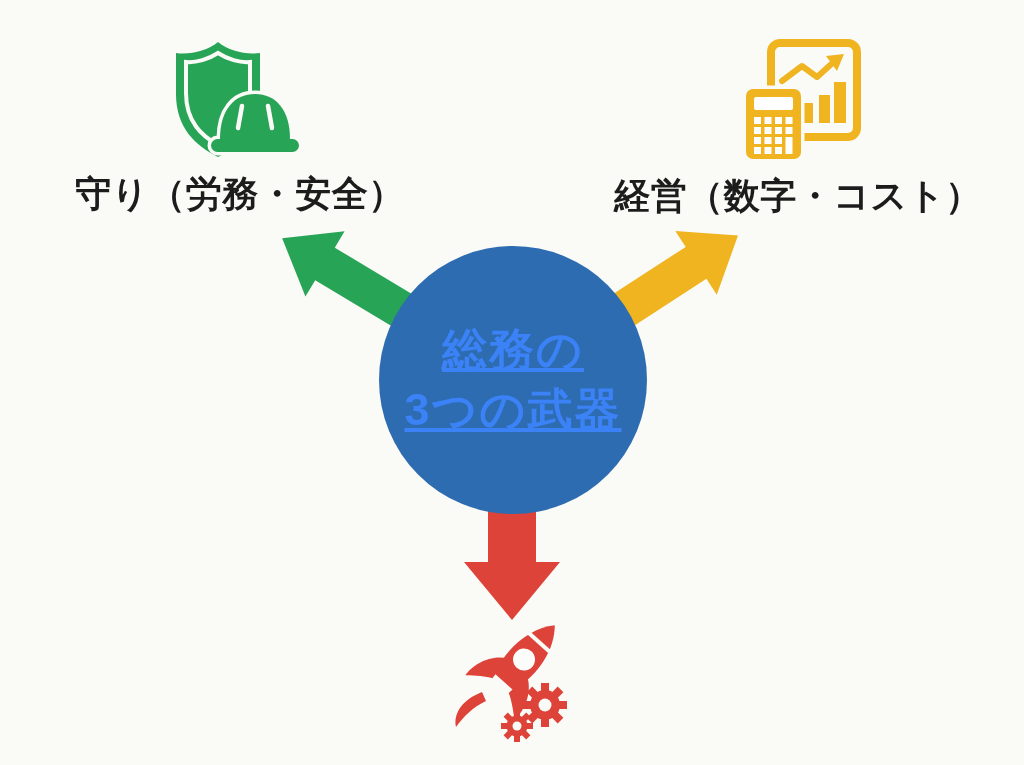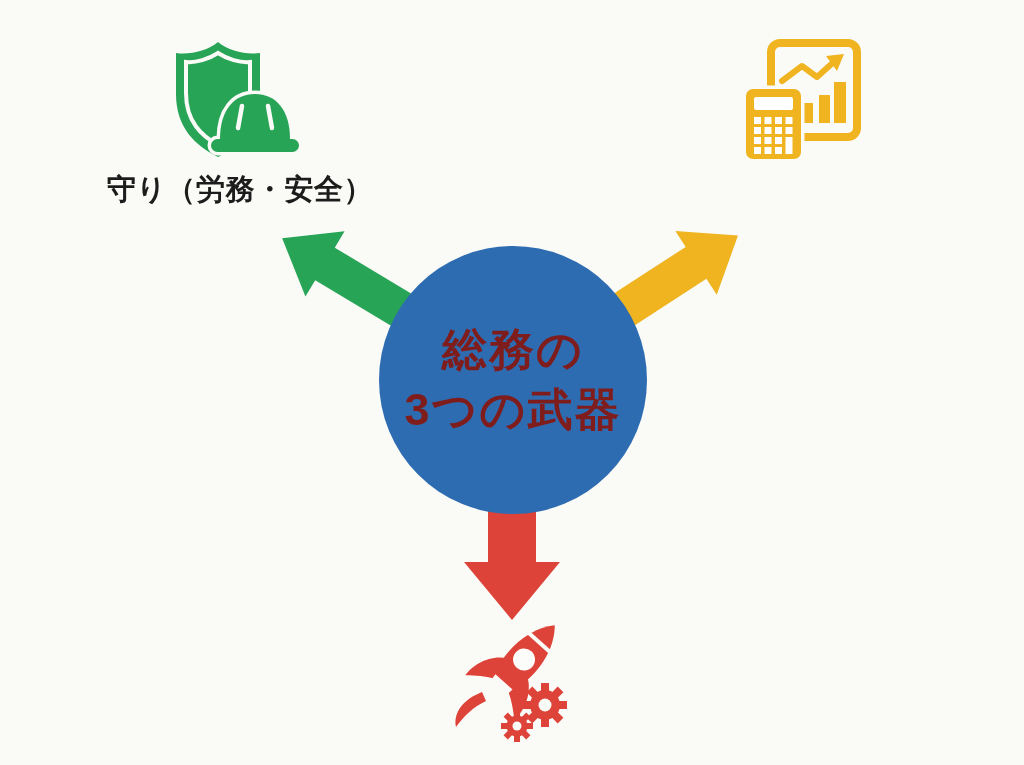--- a/index.html
+++ b/index.html
@@ -9,30 +9,30 @@
   }
   .canvas{
     position:relative;
     width:1024px;height:765px;
     background:#fafaf6;
     overflow:hidden;
   }
   .abs{position:absolute;}
   .branch-label{
     font-weight:bold;
-    font-size:29px;
+    font-size:36px;
     color:#1c1c1c;
     letter-spacing:0.5px;
     white-space:nowrap;
   }
   .center-label{
     left:313px;top:316px;width:400px;height:128px;
     display:flex;flex-direction:column;align-items:center;justify-content:center;
-    color:#7f1d1d;font-weight:bold;font-size:45px;line-height:60px;
-    text-align:center;letter-spacing:2px;
+    color:#3b82f6;font-weight:bold;font-size:45px;line-height:60px;
+    text-align:center;letter-spacing:2px;text-decoration:underline;
   }
   svg{display:block;}
 </style>
 </head>
 <body>
 
 <div class="canvas">
 
   <svg class="abs" style="left:0;top:0" width="1024" height="765" viewBox="0 0 1024 765">
 
@@ -105,20 +105,21 @@
           <rect x="26.5" y="104" width="7" height="7"></rect>
           <rect x="37" y="104" width="7" height="7"></rect>
         <rect x="16" y="114" width="7" height="7"></rect>
           <rect x="26.5" y="114" width="7" height="7"></rect>
           <rect x="37" y="114" width="7" height="7"></rect>
         <rect x="47.5" y="104" width="7" height="17"></rect>
       </g>
     </g>
   </svg>
 
+  <div class="abs branch-label" style="left:598px;top:172px;width:400px;text-align:center">経営（数字・コスト）</div>
 
   <svg class="abs" style="left:438px;top:612px" width="130" height="135" viewBox="0 0 130 135">
     <g fill="#dd4339">
 
       <g transform="translate(82,52) rotate(42)">
         <path d="M-13 4 C-29 13 -35 33 -33 45 C-25 38 -17 32 -11 29 Z"></path>
         <path d="M13 4 C29 13 35 33 33 45 C25 38 17 32 11 29 Z"></path>
         <path d="M0 -52 C16 -34 21 -6 13 24 L-13 24 C-21 -6 -16 -34 0 -52 Z"></path>
         <line x1="-15" y1="-29" x2="15" y2="-29" stroke="#fafaf6" stroke-width="4"></line>
         <circle cx="0" cy="-6" r="11" fill="#fcfcfa"></circle>

